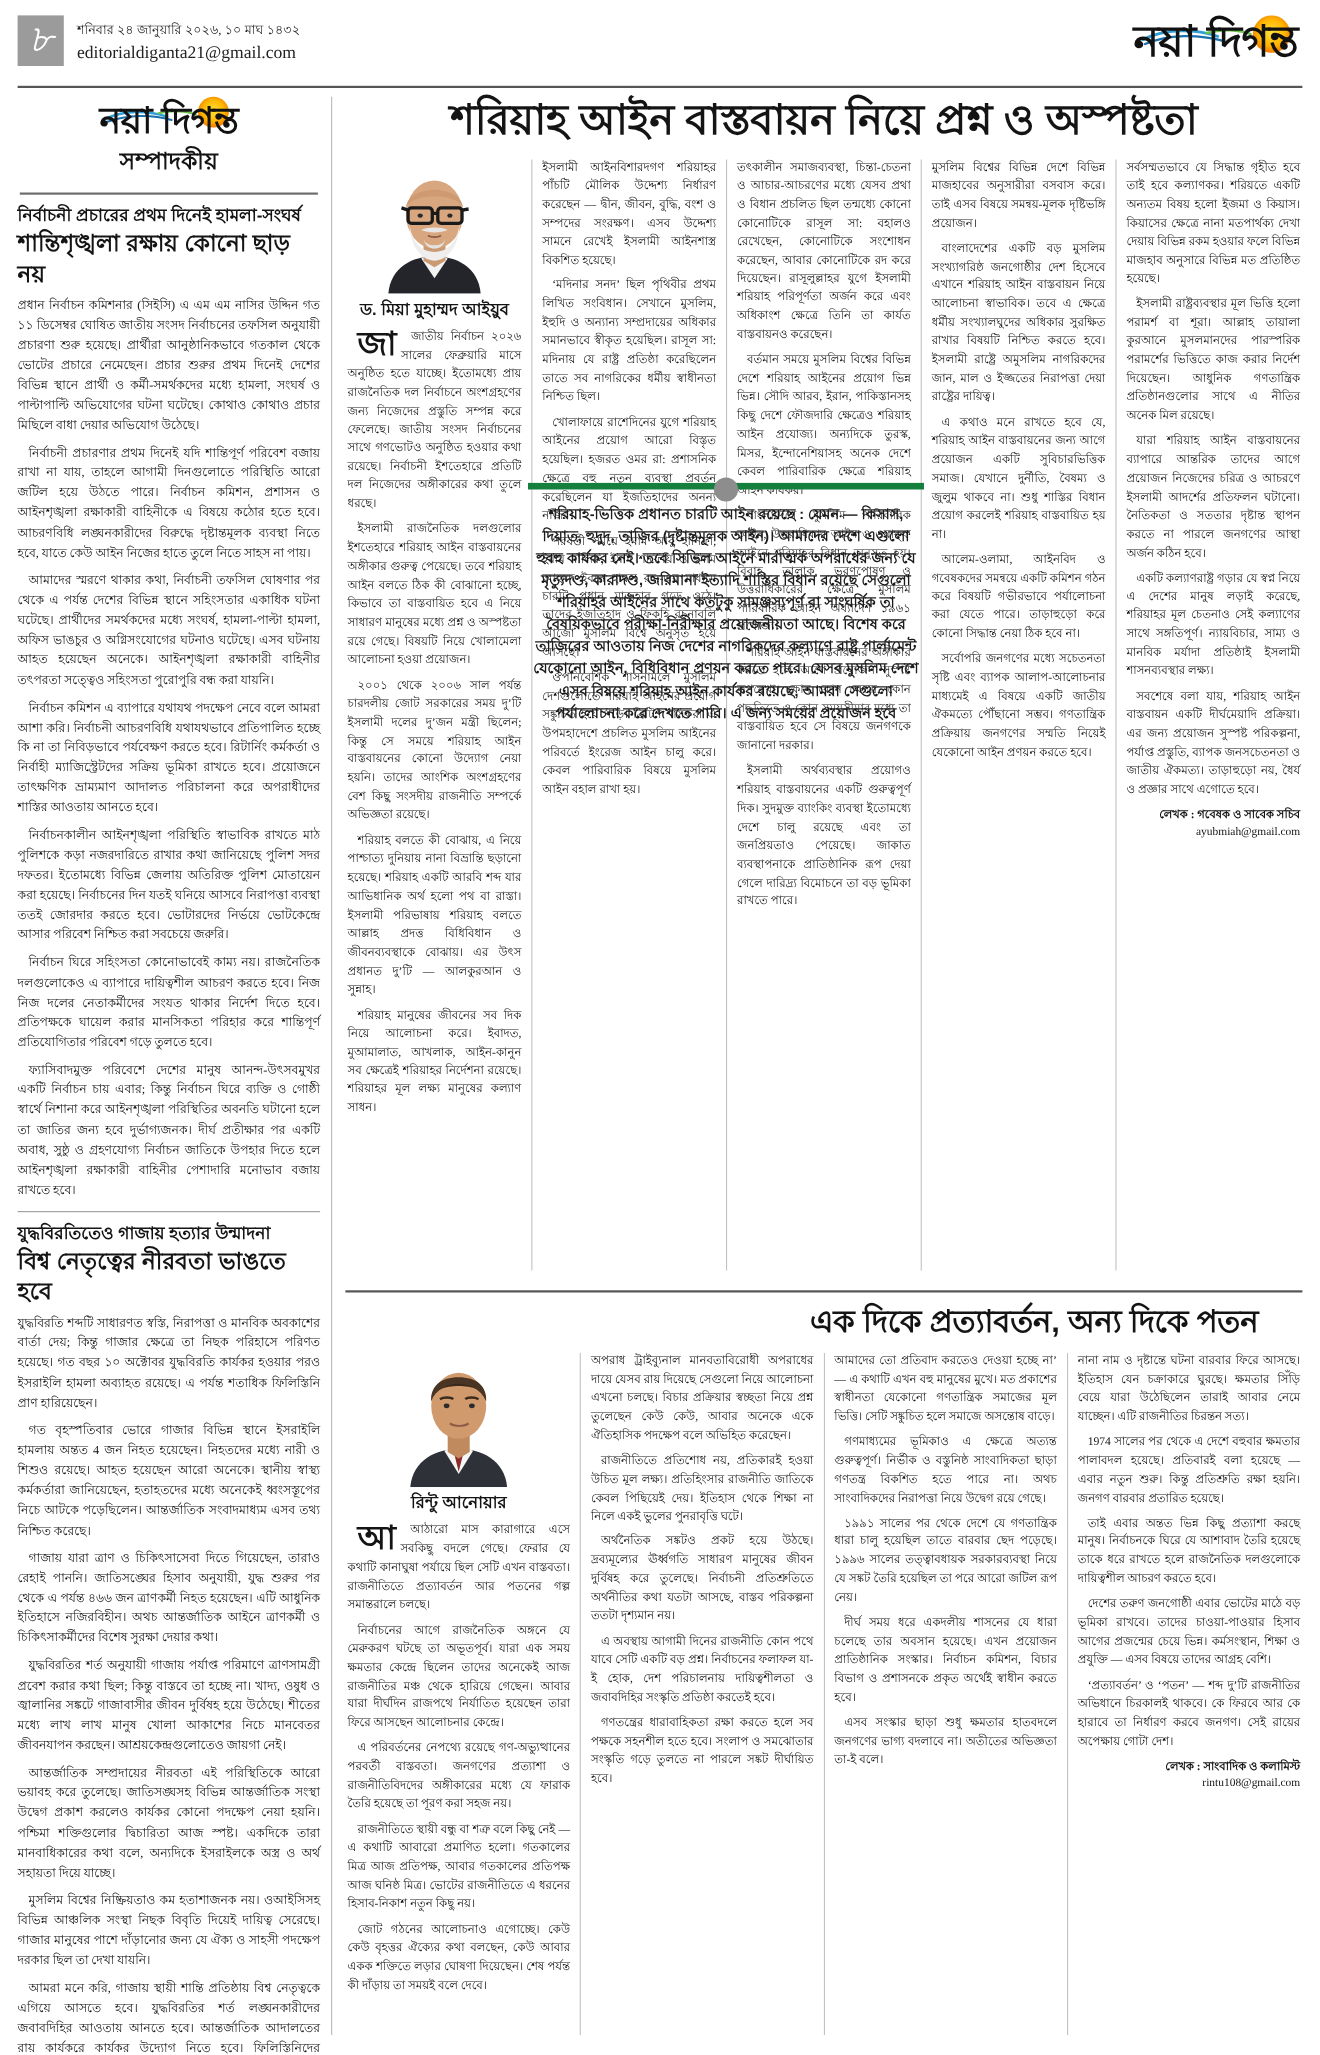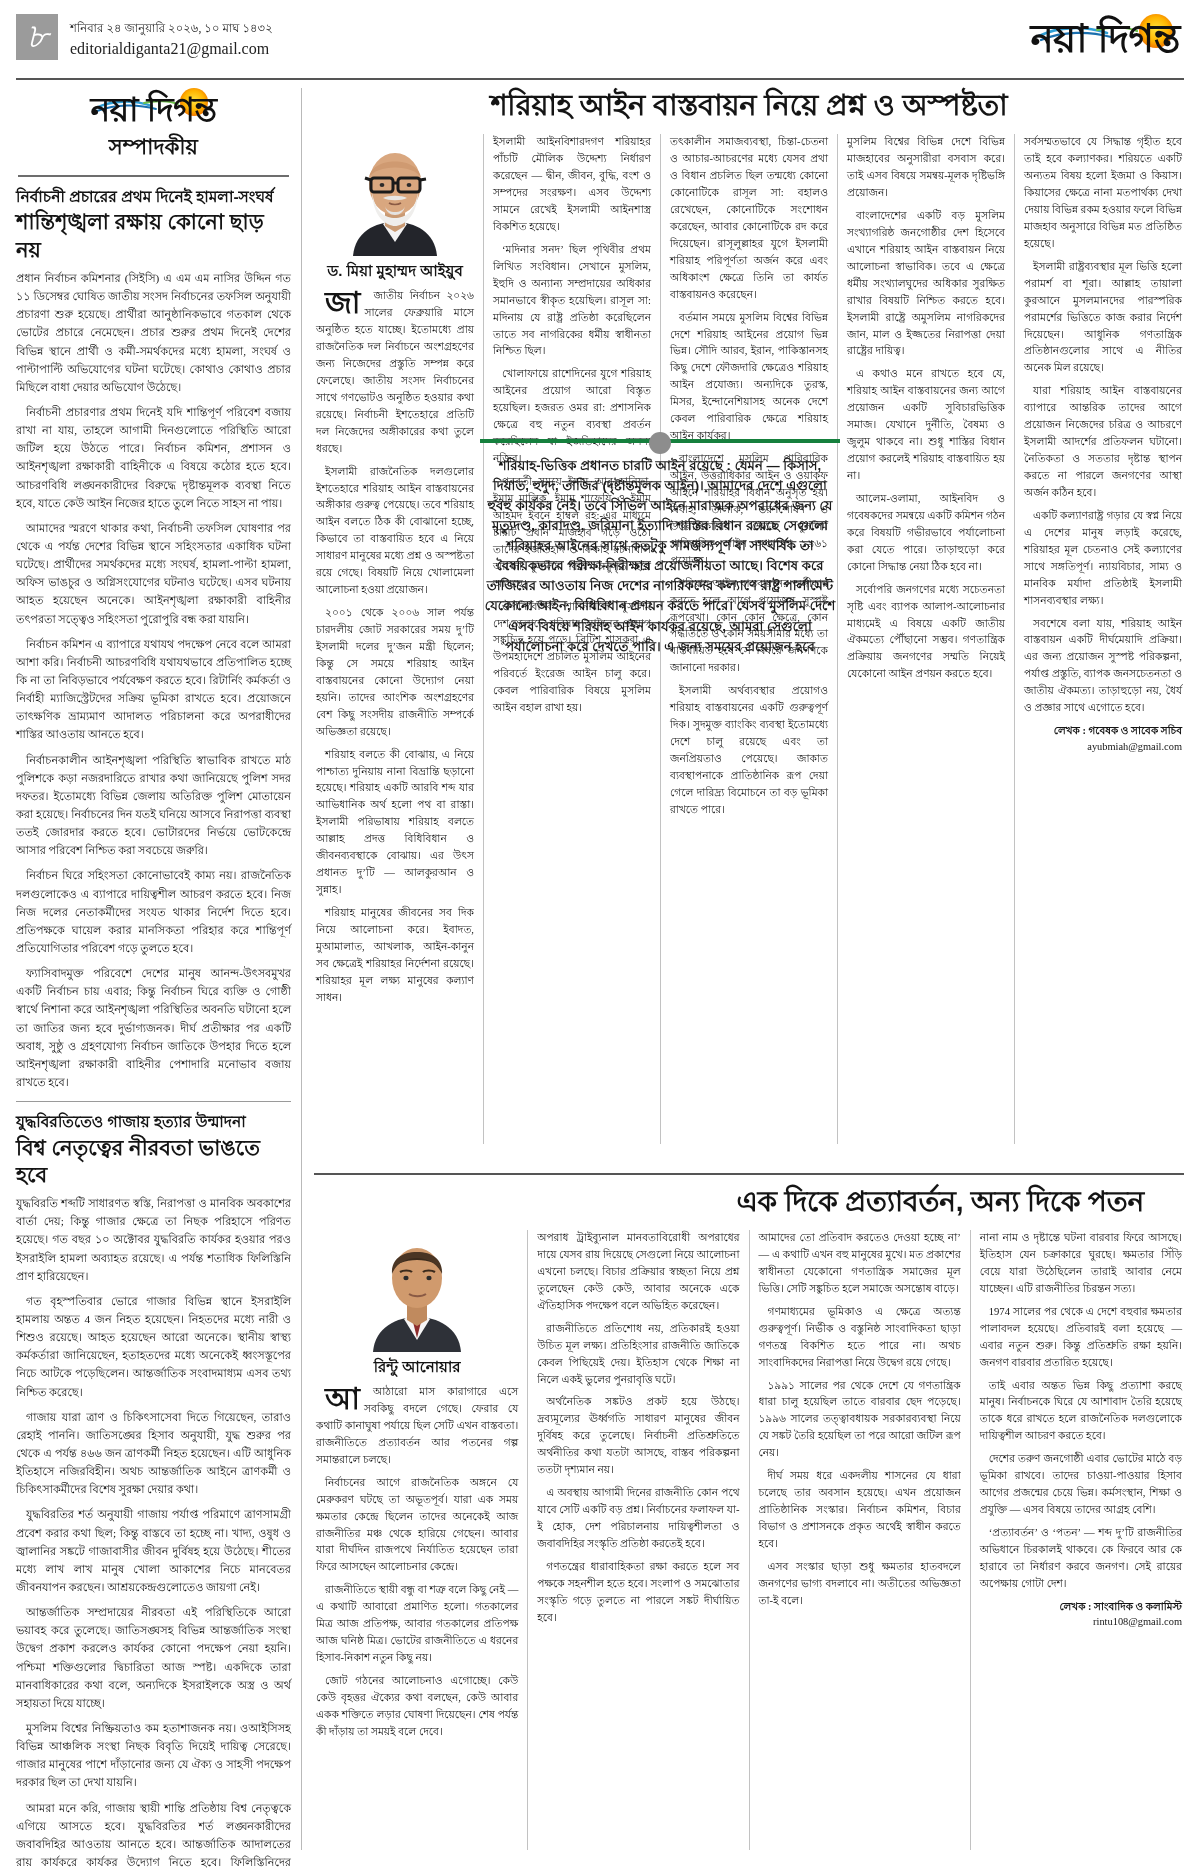--- a/index.html
+++ b/index.html
@@ -183,21 +183,21 @@
     margin: 10px 0 0 0;
   }
 
   
   .article { display: flex; flex-direction: column; }
   .article-head {
     text-align: center;
     padding: 0 4px 4px 4px;
   }
   .article-title {
-    font-size: 29px;
+    font-size: 38px;
     font-weight: 700;
     line-height: 1.18;
     letter-spacing: -0.2px;
     font-family: "Liberation Sans", sans-serif;
   }
   .article.bottom .article-title { font-size: 28px; }
 
   .article-cols {
     display: flex;
     margin-top: 8px;
@@ -245,21 +245,21 @@
     font-weight: 700;
     padding: 2px 4px 0 0;
     font-family: "Liberation Sans", sans-serif;
   }
 
   
   .pullquote {
     margin: 9px 0 9px 0;
     padding-top: 13px;
     position: relative;
-    border-top: 4px solid #15803d;
+    border-top: 6px solid #15803d;
     text-align: center;
     font-size: 13.2px;
     line-height: 1.52;
     font-weight: 700;
     font-family: "Liberation Sans", sans-serif;
     color: #1a1a1a;
   }
   .pullquote::before {
     content: "";
     position: absolute;
@@ -486,20 +486,21 @@
                   <ellipse cx="72" cy="48" rx="2.6" ry="2.2" fill="#2b2b2b"></ellipse>
                   <path d="M43 42 C46 40, 53 40, 55 42" stroke="#3a2a1c" stroke-width="2.2" fill="none"></path>
                   <path d="M66 42 C68 40, 75 40, 78 42" stroke="#3a2a1c" stroke-width="2.2" fill="none"></path>
                   <path d="M52 64 C56 67, 65 67, 69 64" stroke="#8a5a44" stroke-width="1.8" fill="none"></path>
                 </svg>
               </div>
               <div class="author-name">রিন্টু আনোয়ার</div>
             </div>
             <p class="dropcap-para"><span class="dropcap">আ</span><span>আঠারো মাস কারাগারে এসে সবকিছু বদলে গেছে। ফেরার যে কথাটি কানাঘুষা পর্যায়ে ছিল সেটি এখন বাস্তবতা। রাজনীতিতে প্রত্যাবর্তন আর পতনের গল্প সমান্তরালে চলছে।</span></p>
             <p>নির্বাচনের আগে রাজনৈতিক অঙ্গনে যে মেরুকরণ ঘটছে তা অভূতপূর্ব। যারা এক সময় ক্ষমতার কেন্দ্রে ছিলেন তাদের অনেকেই আজ রাজনীতির মঞ্চ থেকে হারিয়ে গেছেন। আবার যারা দীর্ঘদিন রাজপথে নির্যাতিত হয়েছেন তারা ফিরে আসছেন আলোচনার কেন্দ্রে।</p>
+            <p>এ পরিবর্তনের নেপথ্যে রয়েছে গণ-অভ্যুত্থানের পরবর্তী বাস্তবতা। জনগণের প্রত্যাশা ও রাজনীতিবিদদের অঙ্গীকারের মধ্যে যে ফারাক তৈরি হয়েছে তা পূরণ করা সহজ নয়।</p>
             <p>রাজনীতিতে স্থায়ী বন্ধু বা শত্রু বলে কিছু নেই — এ কথাটি আবারো প্রমাণিত হলো। গতকালের মিত্র আজ প্রতিপক্ষ, আবার গতকালের প্রতিপক্ষ আজ ঘনিষ্ঠ মিত্র। ভোটের রাজনীতিতে এ ধরনের হিসাব-নিকাশ নতুন কিছু নয়।</p>
             <p>জোট গঠনের আলোচনাও এগোচ্ছে। কেউ কেউ বৃহত্তর ঐক্যের কথা বলছেন, কেউ আবার একক শক্তিতে লড়ার ঘোষণা দিয়েছেন। শেষ পর্যন্ত কী দাঁড়ায় তা সময়ই বলে দেবে।</p>
           </div>
 
           <div class="acol">
             <p class="noind">অপরাধ ট্রাইব্যুনাল মানবতাবিরোধী অপরাধের দায়ে যেসব রায় দিয়েছে সেগুলো নিয়ে আলোচনা এখনো চলছে। বিচার প্রক্রিয়ার স্বচ্ছতা নিয়ে প্রশ্ন তুলেছেন কেউ কেউ, আবার অনেকে একে ঐতিহাসিক পদক্ষেপ বলে অভিহিত করেছেন।</p>
             <p>রাজনীতিতে প্রতিশোধ নয়, প্রতিকারই হওয়া উচিত মূল লক্ষ্য। প্রতিহিংসার রাজনীতি জাতিকে কেবল পিছিয়েই দেয়। ইতিহাস থেকে শিক্ষা না নিলে একই ভুলের পুনরাবৃত্তি ঘটে।</p>
             <p>অর্থনৈতিক সঙ্কটও প্রকট হয়ে উঠছে। দ্রব্যমূল্যের ঊর্ধ্বগতি সাধারণ মানুষের জীবন দুর্বিষহ করে তুলেছে। নির্বাচনী প্রতিশ্রুতিতে অর্থনীতির কথা যতটা আসছে, বাস্তব পরিকল্পনা ততটা দৃশ্যমান নয়।</p>
             <p>এ অবস্থায় আগামী দিনের রাজনীতি কোন পথে যাবে সেটি একটি বড় প্রশ্ন। নির্বাচনের ফলাফল যা-ই হোক, দেশ পরিচালনায় দায়িত্বশীলতা ও জবাবদিহির সংস্কৃতি প্রতিষ্ঠা করতেই হবে।</p>
             <p>গণতন্ত্রের ধারাবাহিকতা রক্ষা করতে হলে সব পক্ষকে সহনশীল হতে হবে। সংলাপ ও সমঝোতার সংস্কৃতি গড়ে তুলতে না পারলে সঙ্কট দীর্ঘায়িত হবে।</p>

